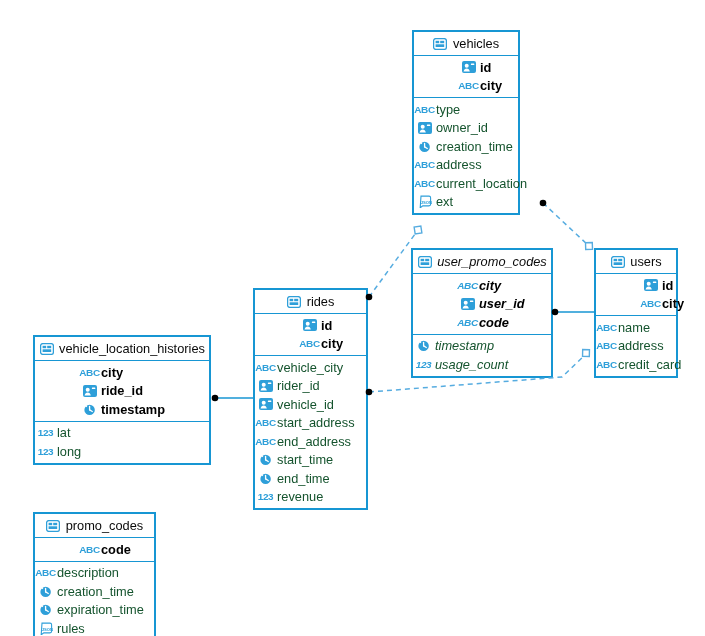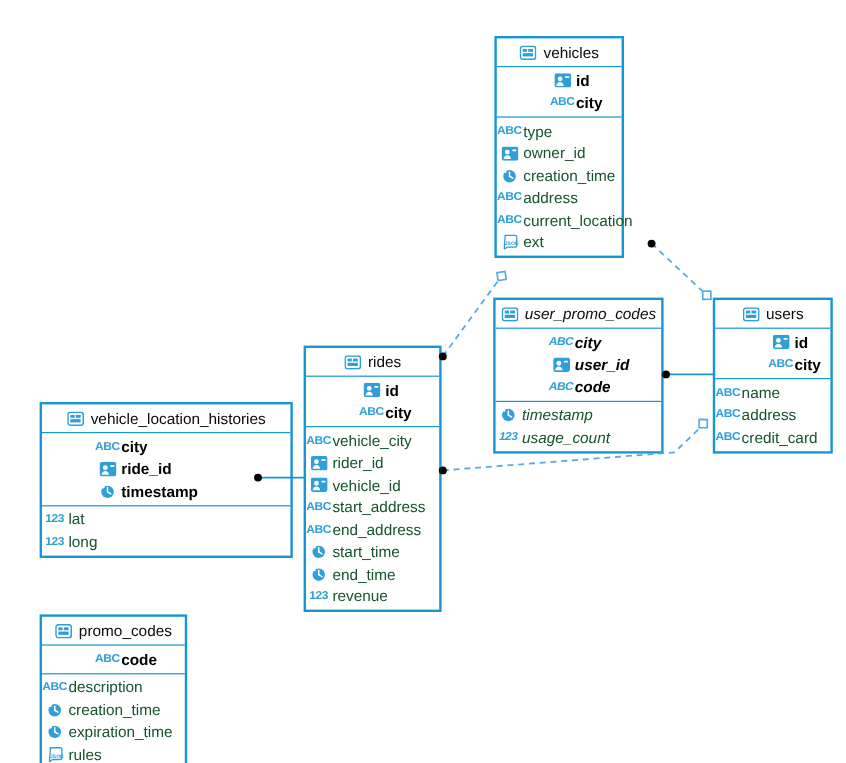--- a/index.html
+++ b/index.html
@@ -156,21 +156,21 @@
             <span class="cname">timestamp</span>
           </div>
           <div class="er-row">
             <span class="cicon">
               <span class="ticon">123</span>
             </span>
             <span class="cname">usage_count</span>
           </div>
         </div>
       </div>
-      <div class="er-table" style="left: 594px; top: 248px; width: 100px;">
+      <div class="er-table" style="left: 594px; top: 248px; width: 84px;">
         <div class="er-header">
           <span class="cicon">
             <svg width="14" height="12" viewBox="0 0 14 12">
               <rect x="0.6" y="0.6" width="12.8" height="10.8" rx="2.2" fill="none" stroke="#2e9fd9" stroke-width="1.3"></rect>
               <rect x="2.6" y="2.8" width="3.6" height="2.4" fill="#2e9fd9"></rect>
               <rect x="7.2" y="2.8" width="4" height="2.4" fill="#2e9fd9"></rect>
               <rect x="2.6" y="6.3" width="8.6" height="2.7" fill="#2e9fd9"></rect>
             </svg>
           </span>
           <span>users</span>
@@ -310,21 +310,21 @@
             <span class="cname">end_time</span>
           </div>
           <div class="er-row">
             <span class="cicon">
               <span class="ticon">123</span>
             </span>
             <span class="cname">revenue</span>
           </div>
         </div>
       </div>
-      <div class="er-table" style="left: 33px; top: 335px; width: 211px;">
+      <div class="er-table" style="left: 33px; top: 335px; width: 178px;">
         <div class="er-header">
           <span class="cicon">
             <svg width="14" height="12" viewBox="0 0 14 12">
               <rect x="0.6" y="0.6" width="12.8" height="10.8" rx="2.2" fill="none" stroke="#2e9fd9" stroke-width="1.3"></rect>
               <rect x="2.6" y="2.8" width="3.6" height="2.4" fill="#2e9fd9"></rect>
               <rect x="7.2" y="2.8" width="4" height="2.4" fill="#2e9fd9"></rect>
               <rect x="2.6" y="6.3" width="8.6" height="2.7" fill="#2e9fd9"></rect>
             </svg>
           </span>
           <span>vehicle_location_histories</span>

